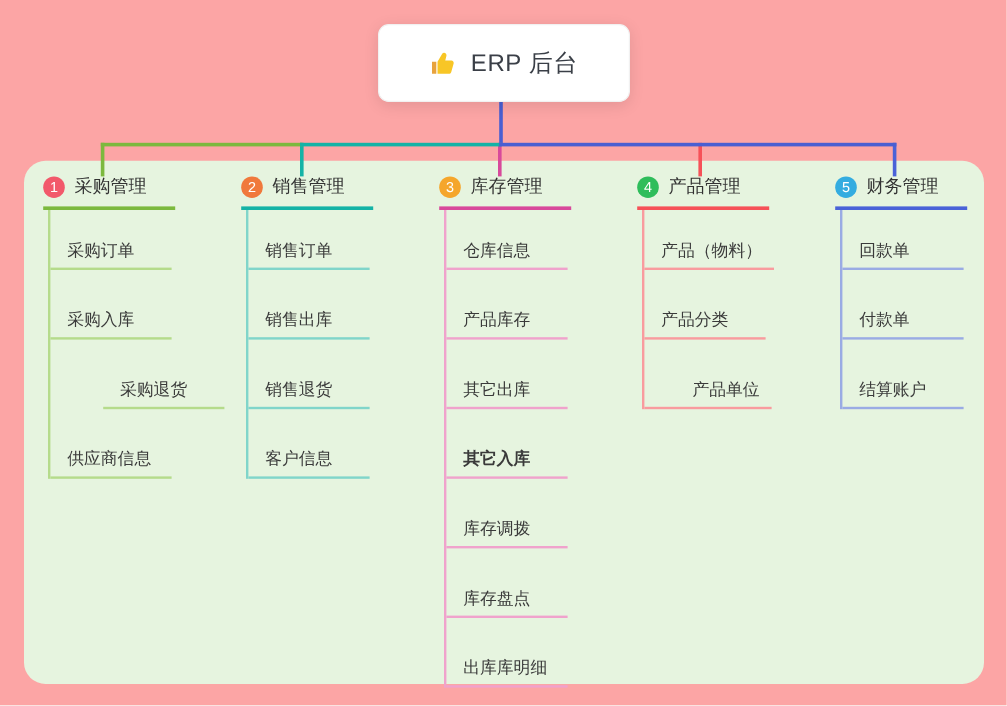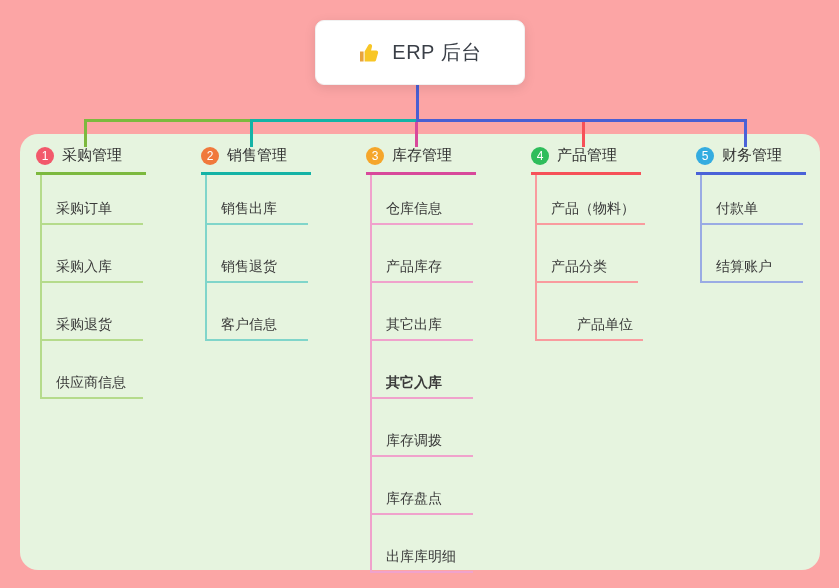--- a/index.html
+++ b/index.html
@@ -96,35 +96,38 @@
       <span class="badge" style="background: rgb(242, 89, 107);">1</span>
       <span class="branch-label">采购管理</span>
     </div>
     <div class="children" style="border-left-color: rgb(181, 219, 139);">
           <div class="child" style="border-bottom-color: rgb(181, 219, 139); text-align: right;">
             <span class="child-label">采购订单</span>
           </div>
           <div class="child" style="border-bottom-color: rgb(181, 219, 139);">
             <span class="child-label">采购入库</span>
           </div>
-          <div class="child" style="border-bottom-color: rgb(181, 219, 139);">
+          <div class="child" style="border-bottom-color: rgb(181, 219, 139); margin-left: 44px;">
             <span class="child-label">采购退货</span>
           </div>
           <div class="child" style="border-bottom-color: rgb(181, 219, 139);">
             <span class="child-label">供应商信息</span>
           </div>
         </div>
   </div>
 
   <div class="branch b2">
     <div class="branch-head" style="border-bottom-color: rgb(20, 179, 166);">
       <span class="badge" style="background: rgb(240, 121, 60);">2</span>
       <span class="branch-label">销售管理</span>
     </div>
     <div class="children" style="border-left-color: rgb(128, 213, 202);">
+          <div class="child" style="border-bottom-color: rgb(128, 213, 202);">
+            <span class="child-label">销售订单</span>
+          </div>
           <div class="child" style="border-bottom-color: rgb(128, 213, 202); font-family: Liberation Mono, monospace;">
             <span class="child-label">销售出库</span>
           </div>
           <div class="child" style="border-bottom-color: rgb(128, 213, 202);">
             <span class="child-label">销售退货</span>
           </div>
           <div class="child" style="border-bottom-color: rgb(128, 213, 202);">
             <span class="child-label">客户信息</span>
           </div>
         </div>
@@ -178,20 +181,23 @@
         </div>
   </div>
 
   <div class="branch b5">
     <div class="branch-head" style="border-bottom-color: rgb(74, 98, 216);">
       <span class="badge" style="background: rgb(52, 172, 224);">5</span>
       <span class="branch-label">财务管理</span>
     </div>
     <div class="children" style="border-left-color: rgb(154, 171, 228);">
           <div class="child" style="border-bottom-color: rgb(154, 171, 228);">
+            <span class="child-label">回款单</span>
+          </div>
+          <div class="child" style="border-bottom-color: rgb(154, 171, 228);">
             <span class="child-label">付款单</span>
           </div>
           <div class="child" style="border-bottom-color: rgb(154, 171, 228);">
             <span class="child-label">结算账户</span>
           </div>
         </div>
   </div>
 </div>
 </div>
 

